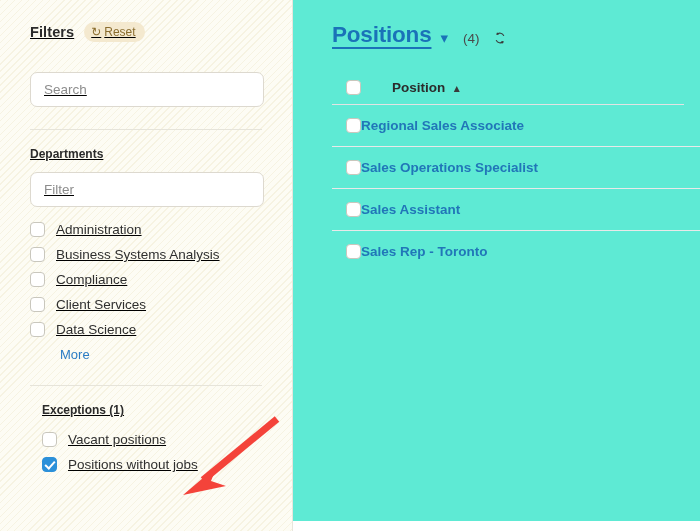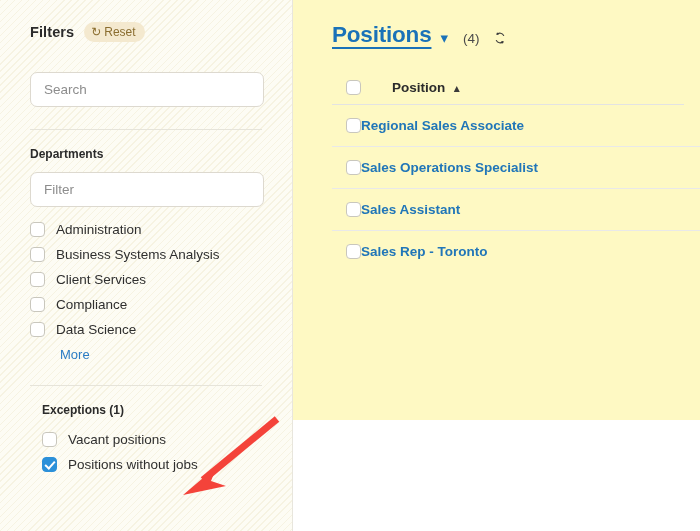--- a/index.html
+++ b/index.html
@@ -30,20 +30,21 @@
     background-color: #fdfcf4;
     background-image: repeating-linear-gradient(
       135deg,
       rgba(231, 222, 184, 0.30) 0px,
       rgba(231, 222, 184, 0.30) 1px,
       rgba(255, 255, 255, 0) 1px,
       rgba(255, 255, 255, 0) 5px
     );
     border-right: 1px solid #e8e6dd;
     padding: 0 0 0 0;
+    text-decoration: underline;
   }
   .side-inner {
     padding: 0 30px;
   }
 
   .filters-row {
     display: flex;
     align-items: center;
     gap: 10px;
     padding-top: 22px;
@@ -153,23 +154,23 @@
     font-size: 13px;
     color: #2b7cc4;
     cursor: pointer;
   }
 
   .exceptions-block { margin-top: 0; margin-left: 12px; }
 
   
   .main {
     flex: 1;
-    height: 420px;
+    height: 521px;
     box-sizing: border-box;
-    background: #fef9c3;
+    background: #5eead4;
     position: relative;
     padding-left: 39px;
   }
   .main-header {
     display: flex;
     align-items: center;
     gap: 9px;
     padding-top: 18px;
     height: 34px;
   }
@@ -288,26 +289,26 @@
           <span class="check-label">Administration</span>
         </div>
 
         <div class="check-row">
           <span class="cb"></span>
           <span class="check-label">Business Systems Analysis</span>
         </div>
 
         <div class="check-row">
           <span class="cb"></span>
+          <span class="check-label">Compliance</span>
+        </div>
+
+        <div class="check-row">
+          <span class="cb"></span>
           <span class="check-label">Client Services</span>
-        </div>
-
-        <div class="check-row">
-          <span class="cb"></span>
-          <span class="check-label">Compliance</span>
         </div>
 
         <div class="check-row">
           <span class="cb"></span>
           <span class="check-label">Data Science</span>
         </div>
 
         <span class="more-link">More</span>
       </div>
 

